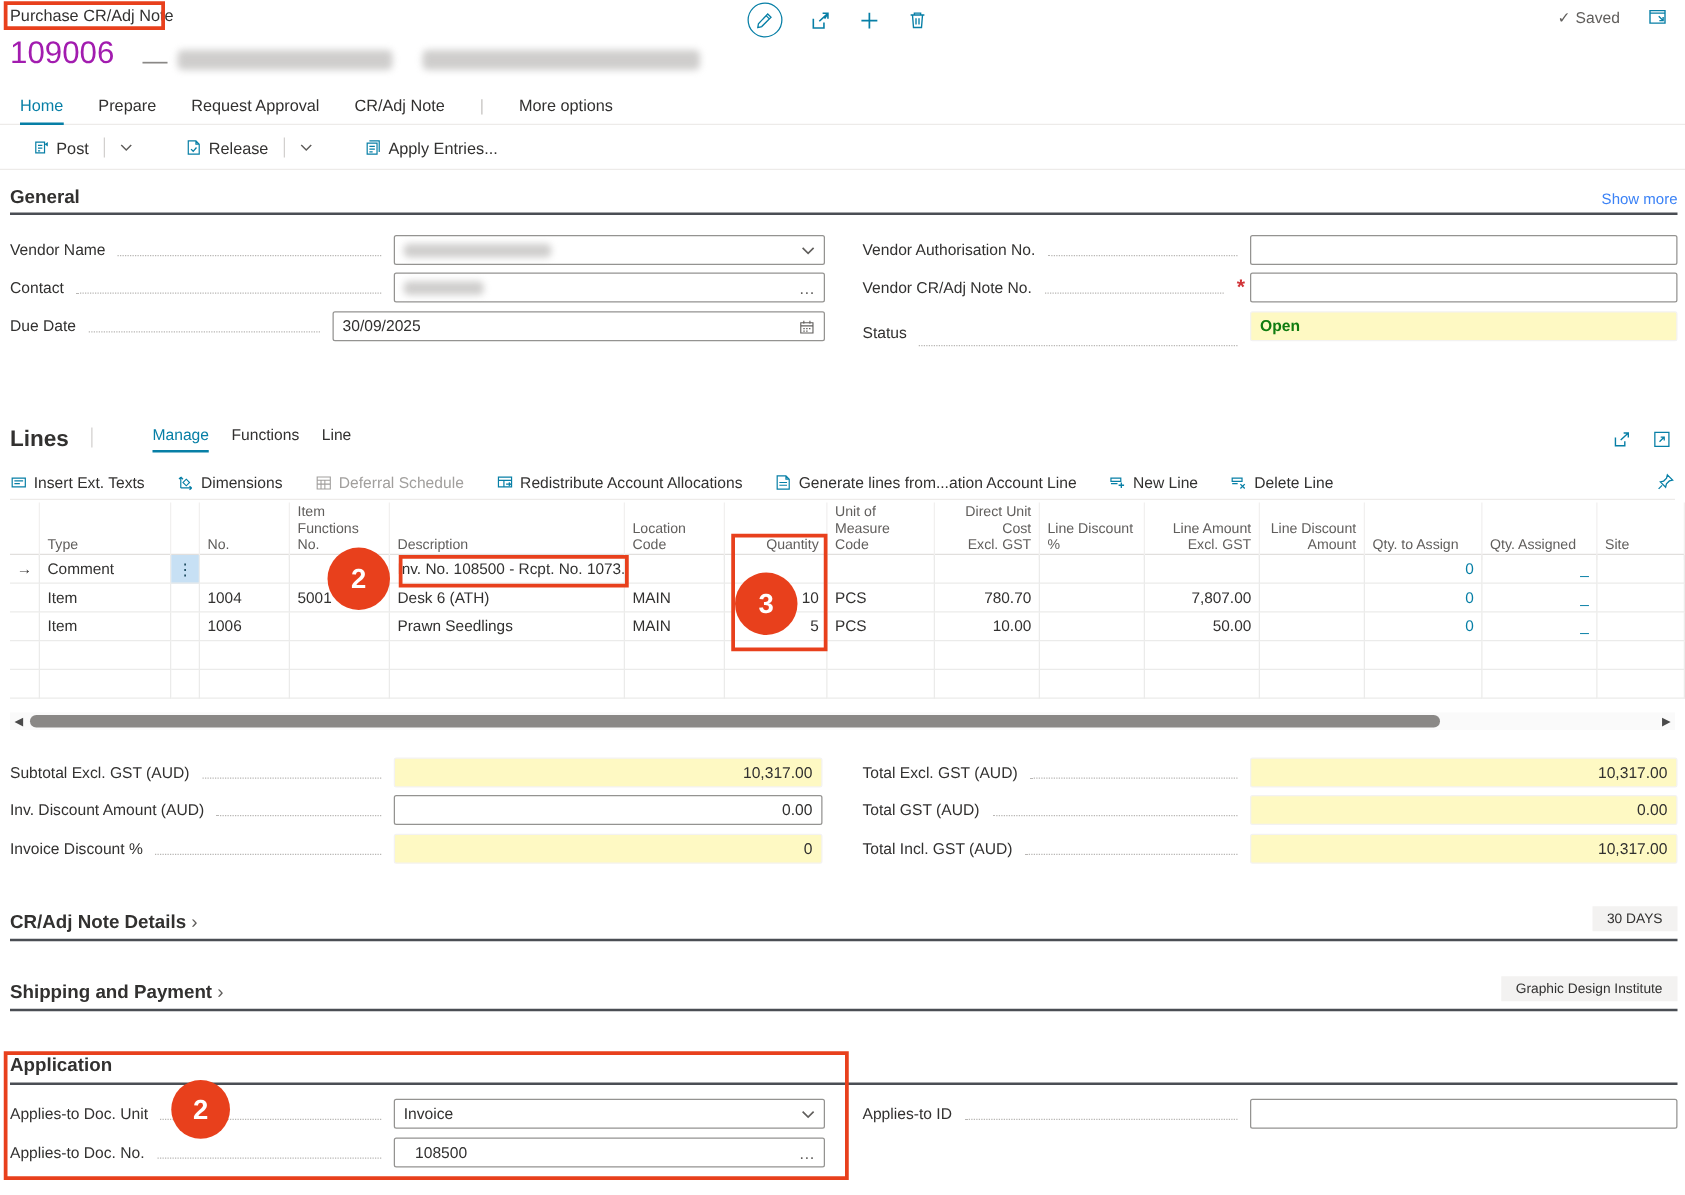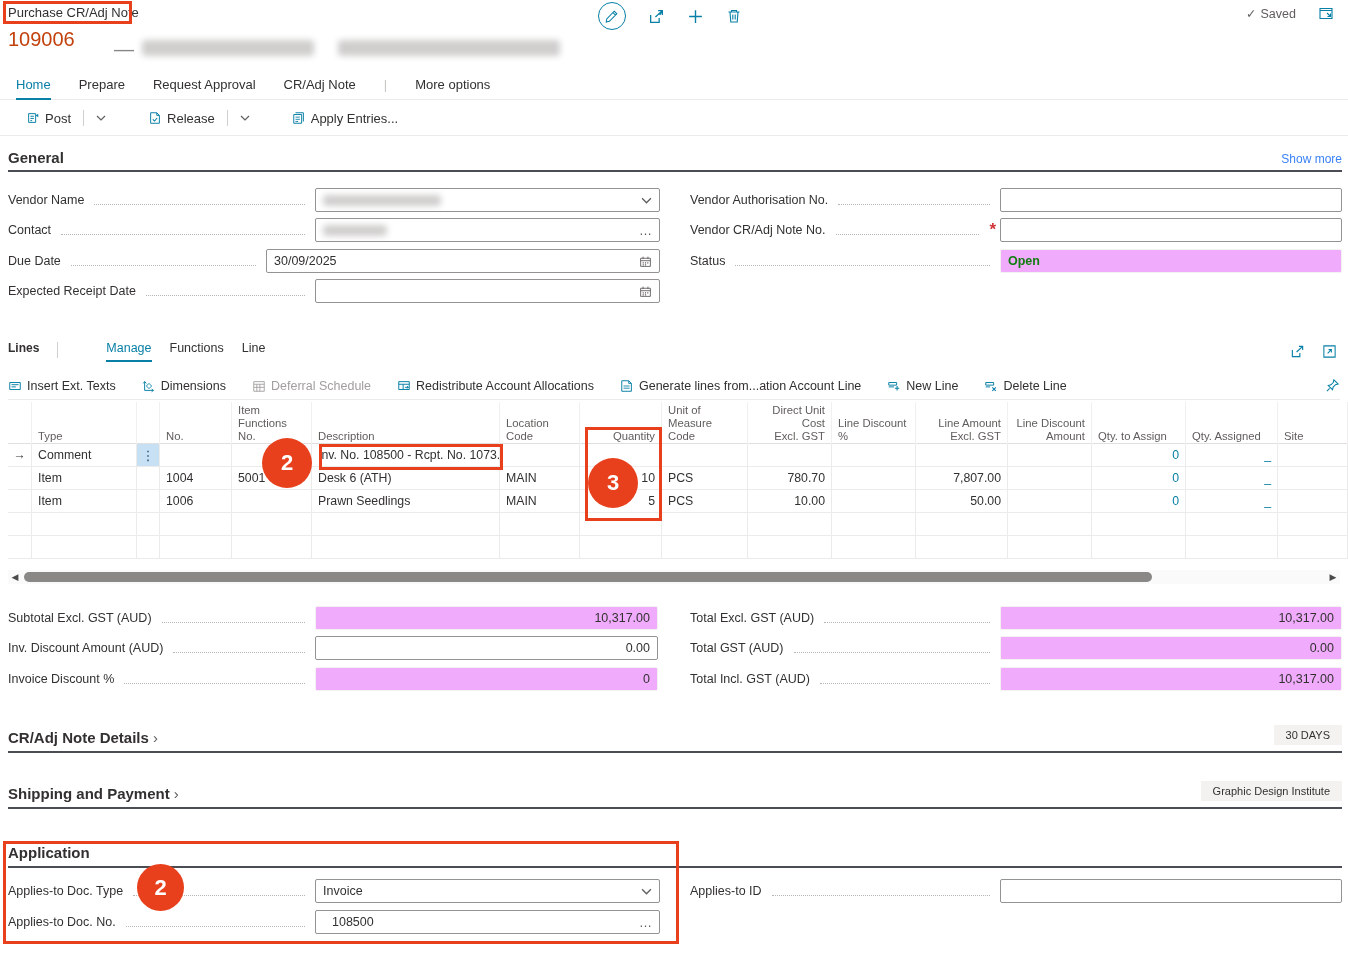--- a/index.html
+++ b/index.html
@@ -12,21 +12,21 @@
 
   
   .caption{ left:8px; top:5px; font-size:13px; color:#323130; }
   .topicons{ left:598px; top:2px; display:flex; align-items:center; gap:22px; }
   .pencil-circle{ width:28px; height:28px; border:1px solid #077fa6; border-radius:50%;
                   display:flex; align-items:center; justify-content:center; }
   .saved{ left:1246px; top:6px; font-size:12.5px; color:#605e5c; display:flex; gap:4px; align-items:center;}
   .popout{ left:1318px; top:5px; }
 
   
-  .doc-title{ left:8px; top:28px; font-size:20px; font-weight:400; color:#c2410c; }
+  .doc-title{ left:8px; top:28px; font-size:25px; font-weight:400; color:#a21caf; }
   .title-dash{ left:114px; top:38px; font-size:20px; color:#8a8886; }
   .blur-blob{ background:#a8a6a4; opacity:.55; border-radius:4px; filter:blur(3px); }
 
   
   .tabbar{ left:0; top:74px; width:1348px; height:26px; border-bottom:1px solid #edebe9; }
   .tabbar-inner{ position:absolute; left:16px; top:0; display:flex; gap:28px; font-size:13px; }
   .tab{ padding:3px 0 6px; cursor:pointer; color:#323130; }
   .tab.active{ color:#077fa6; border-bottom:2px solid #077fa6; }
   .tab-sep{ color:#c8c6c4; padding:3px 0; }
   .more-opt{ color:#323130; padding:3px 0; }
@@ -43,29 +43,29 @@
   .sec-rule{ height:2px; background:#4a4e54; }
   .showmore{ font-size:12px; color:#3b82f6; cursor:pointer; }
   .chev{ font-size:15px; color:#605e5c; font-weight:normal; }
 
   
   .frow{ position:absolute; display:flex; align-items:center; height:24px; }
   .lbl{ font-size:12.5px; color:#323130; white-space:nowrap; }
   .leader{ flex:1; border-bottom:1.5px dotted #b8b6b4; margin:0 10px; transform:translateY(4px); min-width:10px;}
   .field{ height:24px; border:1px solid #949391; border-radius:2px; background:#fff;
           display:flex; align-items:center; padding:0 7px; font-size:12.5px; flex-shrink:0; }
-  .field.ro{ background:#f0abfc; border:1px solid #f3f2f1; }
+  .field.ro{ background:#fef9c3; border:1px solid #f3f2f1; }
   .field .val{ flex:1; }
   .field .val.r{ text-align:right; }
   .asterisk{ color:#d13438; font-size:17px; font-weight:bold; margin-right:4px; flex-shrink:0;}
   .status-open{ color:#107c10; font-weight:bold; }
 
   
   .lines-head{ left:8px; top:341px; display:flex; align-items:flex-start; gap:18px; }
-  .lines-title{ font-size:12px; font-weight:bold; }
+  .lines-title{ font-size:18px; font-weight:bold; }
   .sub-tab{ font-size:12.5px; padding-bottom:5px; cursor:pointer; }
   .sub-tab.active{ color:#077fa6; border-bottom:2px solid #077fa6;margin-left:30px; }
   .toolbar{ left:8px; top:372px; width:1332px; height:28px; display:flex; align-items:center; gap:26px;
             font-size:12.5px; border-bottom:1px solid #edebe9; }
   .tb-item{ display:flex; align-items:center; gap:5px; cursor:pointer; white-space:nowrap; }
   .tb-item.disabled{ color:#a19f9d; cursor:default; }
 
   
   .bc-table{ left:8px; top:402px; width:1340px; }
   .trow{ display:grid;
@@ -232,52 +232,39 @@
       <span class="val">30/09/2025</span>
       <span class="ico">
         <svg width="13" height="13" viewBox="0 0 16 16">
             <path d="M2 4h12v10H2z M2 7h12 M5 2v3 M11 2v3" fill="none" stroke="#605e5c" stroke-width="1.1"></path>
             <path d="M4.5 9h1.4v1.4H4.5z M7.3 9h1.4v1.4H7.3z M10.1 9h1.4v1.4h-1.4z M4.5 11.5h1.4v1.4H4.5z M7.3 11.5h1.4v1.4H7.3z" fill="#605e5c"></path>
           </svg>
       </span>
     </div>
   </div>
 
-  <div class="frow" style="left:8px; top:279px; width:652px;">
-    <span class="lbl">Expected Receipt Date</span>
-    <span class="leader"></span>
-    <div class="field" style="width:345px;">
-      <span class="val"></span>
-      <span class="ico">
-        <svg width="13" height="13" viewBox="0 0 16 16">
-            <path d="M2 4h12v10H2z M2 7h12 M5 2v3 M11 2v3" fill="none" stroke="#605e5c" stroke-width="1.1"></path>
-            <path d="M4.5 9h1.4v1.4H4.5z M7.3 9h1.4v1.4H7.3z M10.1 9h1.4v1.4h-1.4z M4.5 11.5h1.4v1.4H4.5z M7.3 11.5h1.4v1.4H7.3z" fill="#605e5c"></path>
-          </svg>
-      </span>
-    </div>
-  </div>
 
   <div class="frow" style="left:690px; top:188px; width:652px;">
     <span class="lbl">Vendor Authorisation No.</span>
     <span class="leader"></span>
     <div class="field" style="width:342px;">
       <span class="val"></span>
     </div>
   </div>
 
   <div class="frow" style="left:690px; top:218px; width:652px;">
     <span class="lbl">Vendor CR/Adj Note No.</span>
     <span class="leader"></span>
     <span class="asterisk">*</span>
     <div class="field" style="width:342px;">
       <span class="val"></span>
     </div>
   </div>
 
-  <div class="frow" style="left:690px; top:249px; width:652px;">
+  <div class="frow" style="left:690px; top:249px; width:652px;align-items:flex-end;">
     <span class="lbl">Status</span>
     <span class="leader"></span>
     <div class="field ro" style="width:342px;">
       <span class="status-open">Open</span>
     </div>
   </div>
 
   <div class="abs lines-head">
     <span class="lines-title">Lines</span>
     <span class="vline" style="margin-top:1px;"></span>
@@ -550,21 +537,21 @@
     <span>Shipping and Payment</span>
     <span class="chev">›</span>
   </div>
   <div class="badge" style="right:6px; top:781px;">Graphic Design Institute</div>
   <div class="abs sec-rule" style="left:8px; top:807px; width:1334px;"></div>
 
   <div class="abs sec-head" style="left:8px; top:844px;">Application</div>
   <div class="abs sec-rule" style="left:8px; top:866px; width:1334px;"></div>
 
   <div class="frow" style="left:8px; top:879px; width:652px;">
-    <span class="lbl">Applies-to Doc. Type</span>
+    <span class="lbl">Applies-to Doc. Unit</span>
     <span class="leader"></span>
     <div class="field" style="width:345px;">
       <span class="val">Invoice</span>
       <span>
         <svg width="11" height="7" viewBox="0 0 10 6">
             <path d="M1 1l4 4 4-4" fill="none" stroke="#605e5c" stroke-width="1.2"></path>
           </svg>
       </span>
     </div>
   </div>

